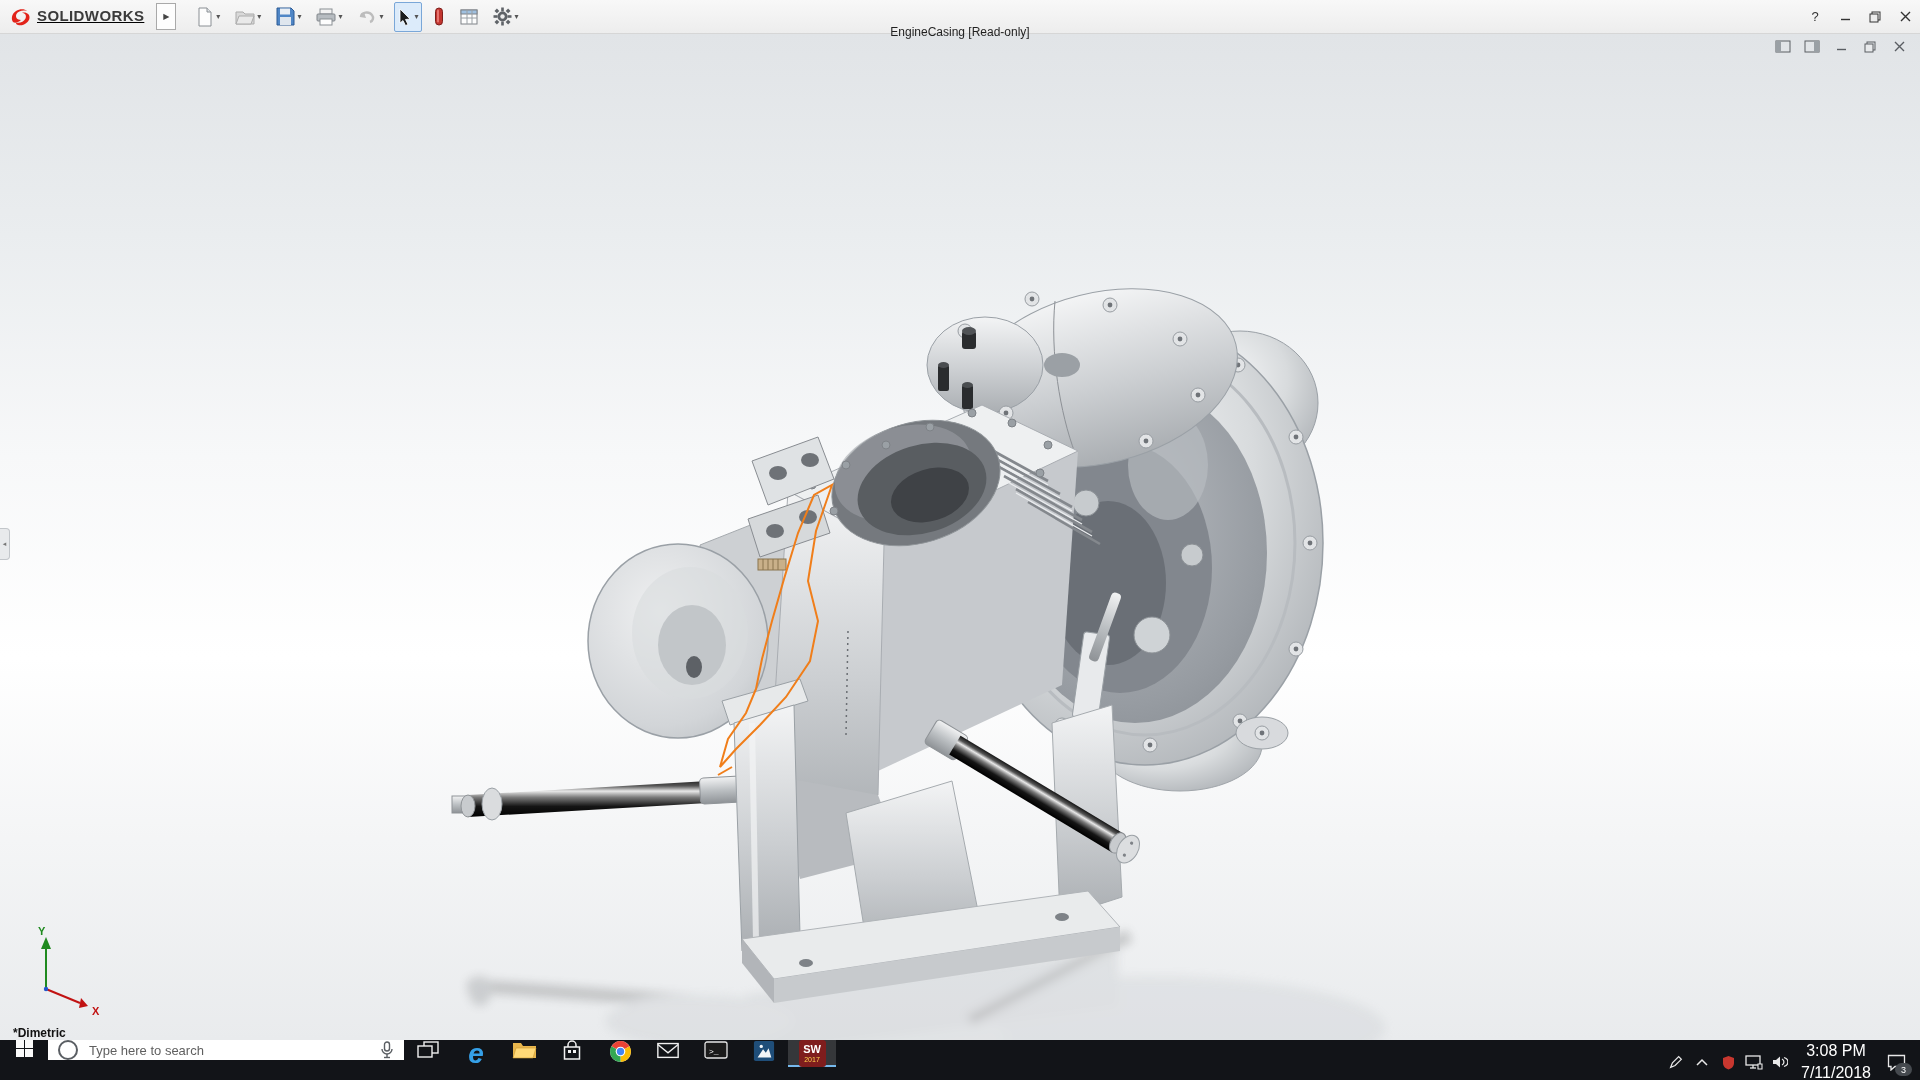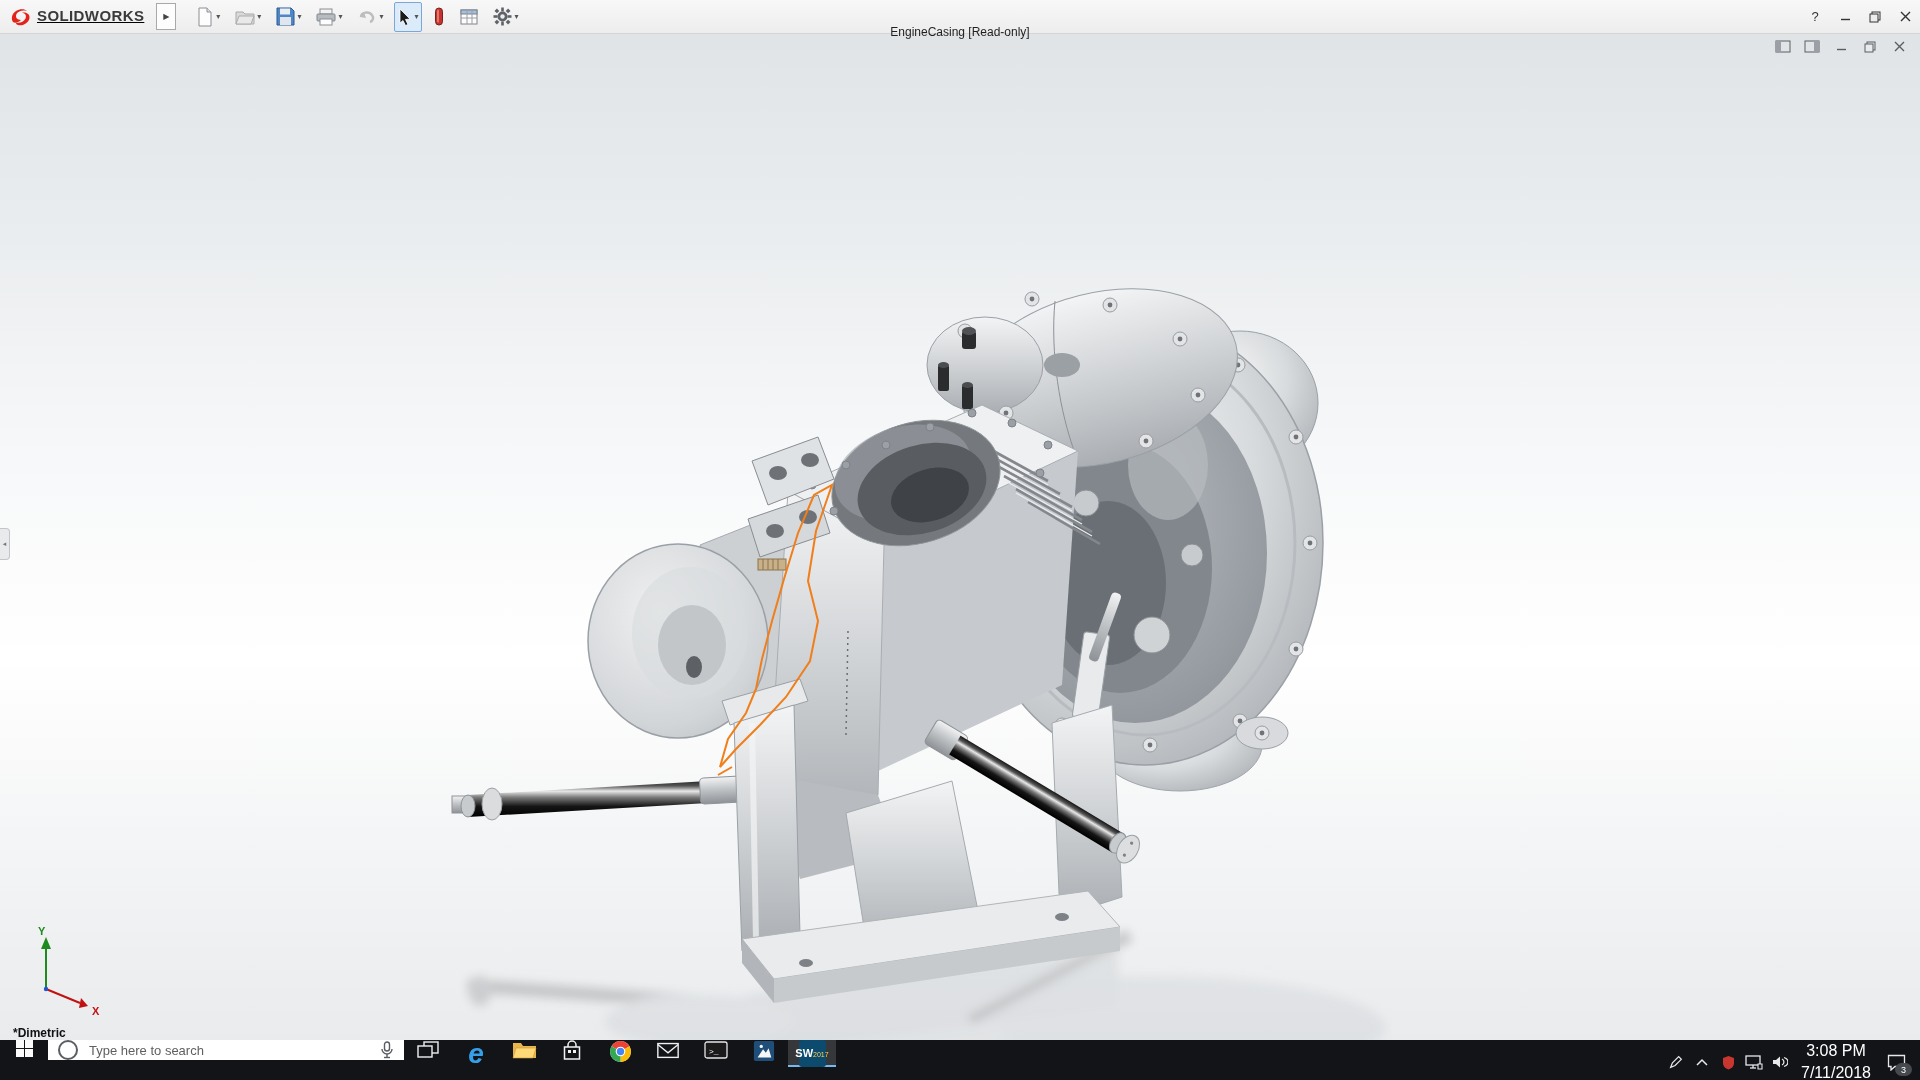--- a/index.html
+++ b/index.html
@@ -38,21 +38,21 @@
            align-items:flex-start;z-index:40;}
   .start-btn{width:48px;display:flex;align-items:center;justify-content:center;}
   .search{width:336px;background:#ffffff;display:flex;align-items:center;gap:9px;padding:0 10px;}
   .search input{border:none;outline:none;flex:1;font-size:13px;color:#444;background:transparent;
                 font-family:"Liberation Sans",sans-serif;}
   .search input::placeholder{color:#5f5f5f;opacity:1;}
   .cortana-ring{width:16px;height:16px;border:2px solid #5a5e63;border-radius:50%;}
   .app{width:48px;display:flex;align-items:center;justify-content:center;position:relative;}
   .app.active{background:rgba(255,255,255,.15);box-shadow:inset 0 -2px 0 #76b9ed;}
   .edge-e{font-size:28px;font-weight:bold;color:#35a0e8;line-height:1;font-style:italic;}
-  .sw-tile{width:27px;height:27px;background:#0c4a6e;border-radius:3px;display:flex;flex-direction:row;
+  .sw-tile{width:27px;height:27px;background:#7f1d1d;border-radius:3px;display:flex;flex-direction:column;
            align-items:center;justify-content:center;line-height:1;}
   .sw-abbr{color:#fff;font-weight:bold;font-size:11px;}
   .sw-year{color:#ffd34d;font-size:7px;margin-top:1px;}
   .tray{margin-left:auto;display:flex;align-items:center;}
   .tray-icon{width:26px;height:40px;display:flex;align-items:center;justify-content:center;position:relative;}
   .clock{color:#fff;font-size:16px;text-align:center;line-height:1.4;padding:0 8px;}
   .badge{position:absolute;right:1px;bottom:6px;min-width:13px;height:13px;border-radius:7px;background:#464a4f;
          color:#fff;font-size:9px;display:flex;align-items:center;justify-content:center;padding:0 2px;}
   .show-desktop{width:6px;border-left:1px solid #3a3d41;}
 </style>

